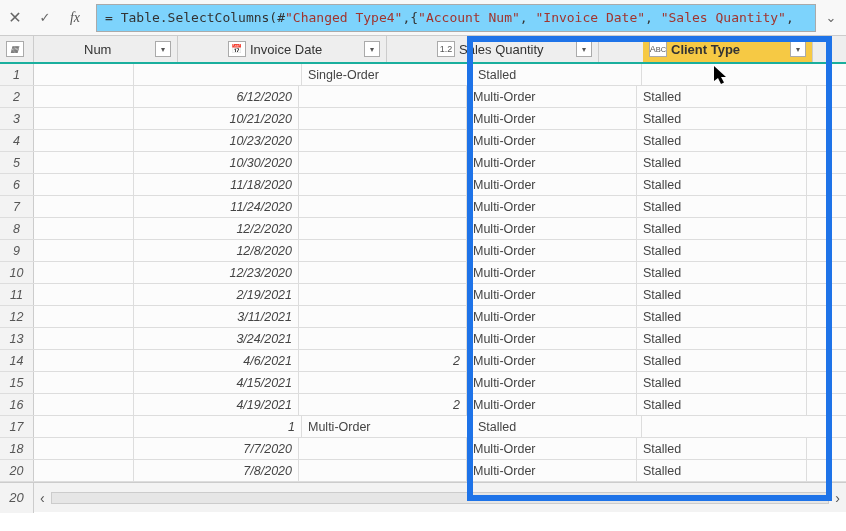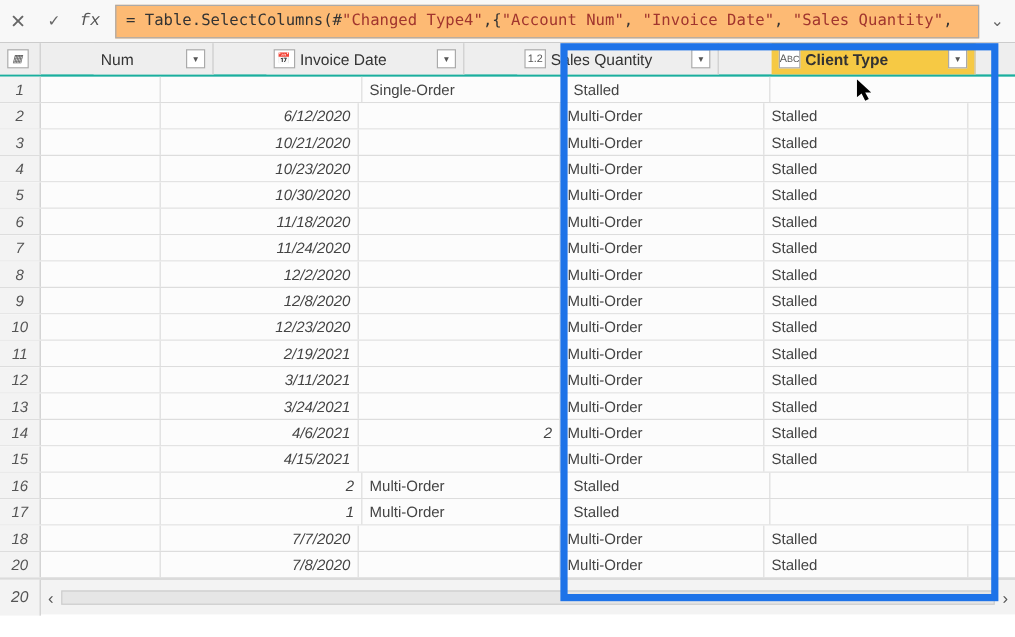--- a/index.html
+++ b/index.html
@@ -21,31 +21,31 @@
     background: #f8f8f8;
   }
   .fb-btn {
     width: 30px;
     height: 28px;
     display: flex;
     align-items: center;
     justify-content: center;
     color: #888;
     font-style: italic;
-    font-family: Liberation Mono, monospace;
+    font-family: Liberation Serif, serif;
   }
   .fb-x { font-style: normal; font-family: inherit; font-size: 16px; color: #666; }
   .fb-check { font-style: normal; font-family: inherit; color: #666; }
   .fb-fx { font-style: italic; font-size: 14px; color: #555; }
   .fb-input {
     flex: 1;
     height: 28px;
     margin: 0 6px;
     border: 1px solid #aaa;
-    background: #fdba74;
+    background: #7dd3fc;
     padding: 0 8px;
     display: flex;
     align-items: center;
     font-family: Consolas, monospace;
     font-size: 13px;
     white-space: nowrap;
     overflow: hidden;
   }
   .fb-input .pq { color: #333; }
   .fb-input .str { color: #a1352e; }
@@ -352,20 +352,21 @@
         <div class="rn">15</div>
         <div class="cell c-num"></div>
         <div class="cell c-date">4/15/2021</div>
         <div class="cell c-qty"></div>
         <div class="cell c-type">Multi-Order</div>
         <div class="cell c-timing">Stalled</div>
       </div>
       <div class="row">
         <div class="rn">16</div>
         <div class="cell c-num"></div>
+        <div class="cell c-date">4/19/2021</div>
         <div class="cell c-qty">2</div>
         <div class="cell c-type">Multi-Order</div>
         <div class="cell c-timing">Stalled</div>
       </div>
       <div class="row">
         <div class="rn">17</div>
         <div class="cell c-num"></div>
         <div class="cell c-qty">1</div>
         <div class="cell c-type">Multi-Order</div>
         <div class="cell c-timing">Stalled</div>

